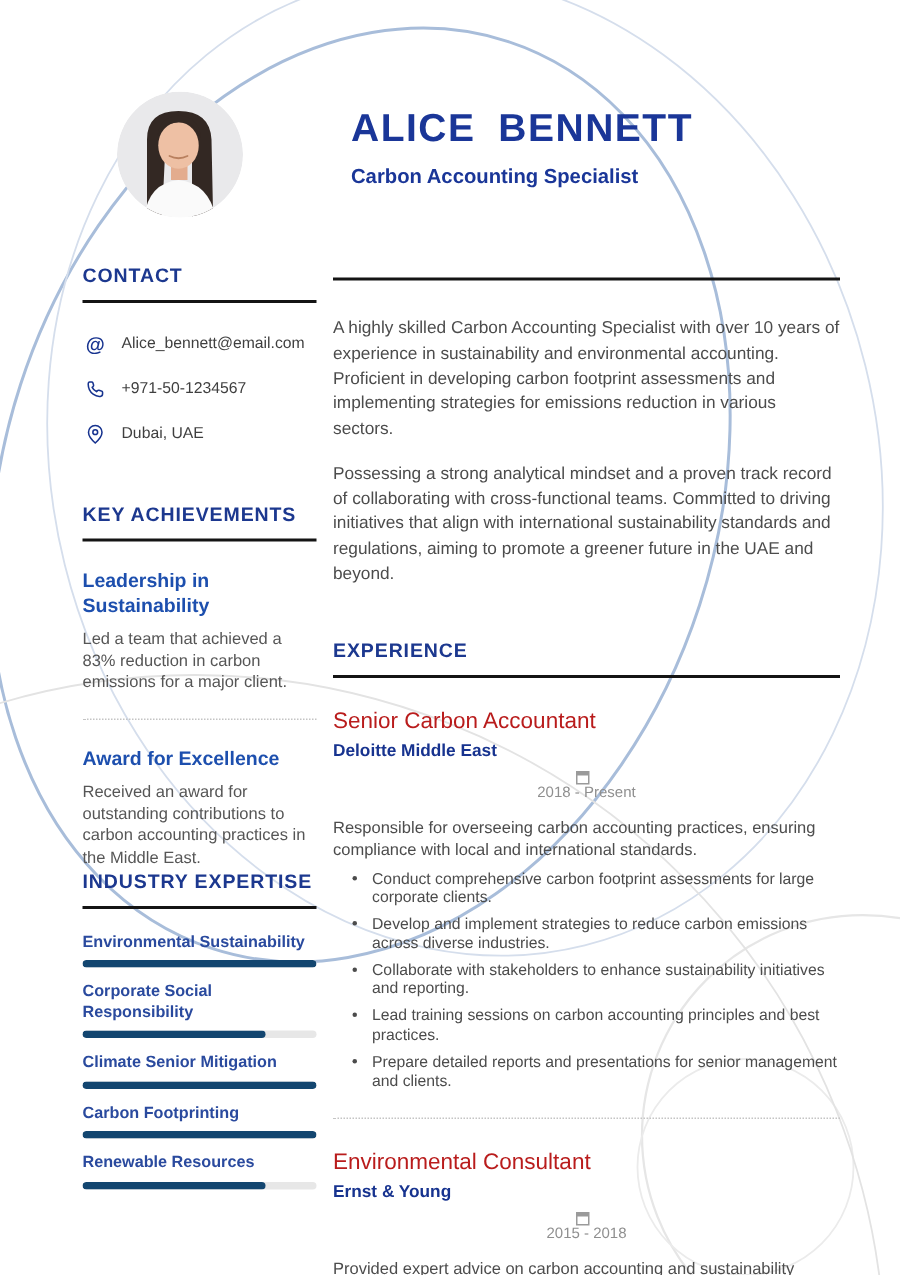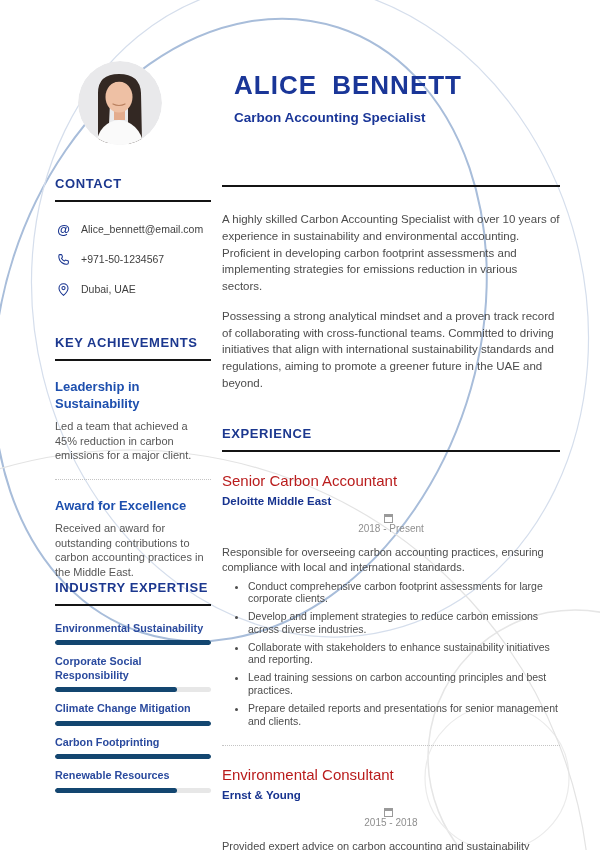--- a/index.html
+++ b/index.html
@@ -131,21 +131,21 @@
             <span class="c-text">Dubai, UAE</span>
           </div>
         </div>
       </section>
 
       <section class="ach-sec">
         <h2 class="sec-head">KEY ACHIEVEMENTS</h2>
         <div class="rule"></div>
         <div class="ach">
           <h3 class="ach-title">Leadership in Sustainability</h3>
-          <p class="ach-body">Led a team that achieved a 45% reduction in carbon emissions for a major client.</p>
+          <p class="ach-body">Led a team that achieved a 83% reduction in carbon emissions for a major client.</p>
         </div>
         <div class="dotted"></div>
         <div class="ach">
           <h3 class="ach-title">Award for Excellence</h3>
           <p class="ach-body">Received an award for outstanding contributions to carbon accounting practices in the Middle East.</p>
         </div>
       </section>
 
       <section class="exp-sec">
         <h2 class="sec-head">INDUSTRY EXPERTISE</h2>
@@ -157,21 +157,21 @@
                 <div class="fill" style="width: 100%;"></div>
               </div>
           </div>
           <div class="skill">
             <div class="skill-name">Corporate Social Responsibility</div>
             <div class="bar">
                 <div class="fill" style="width: 78%;"></div>
               </div>
           </div>
           <div class="skill">
-            <div class="skill-name">Climate Change Mitigation</div>
+            <div class="skill-name">Climate Senior Mitigation</div>
             <div class="bar">
                 <div class="fill" style="width: 100%;"></div>
               </div>
           </div>
           <div class="skill">
             <div class="skill-name">Carbon Footprinting</div>
             <div class="bar">
                 <div class="fill" style="width: 100%;"></div>
               </div>
           </div>

